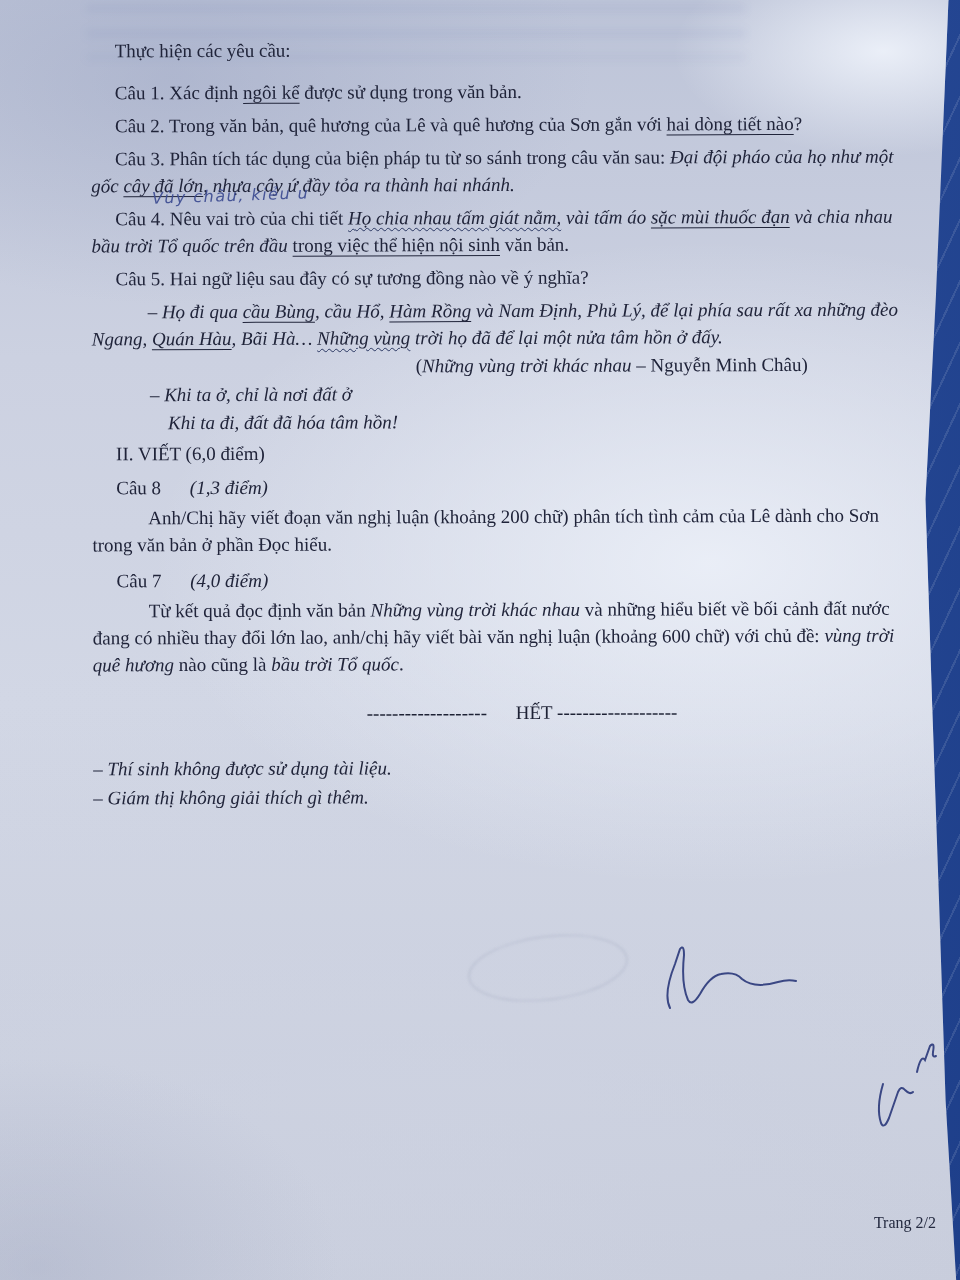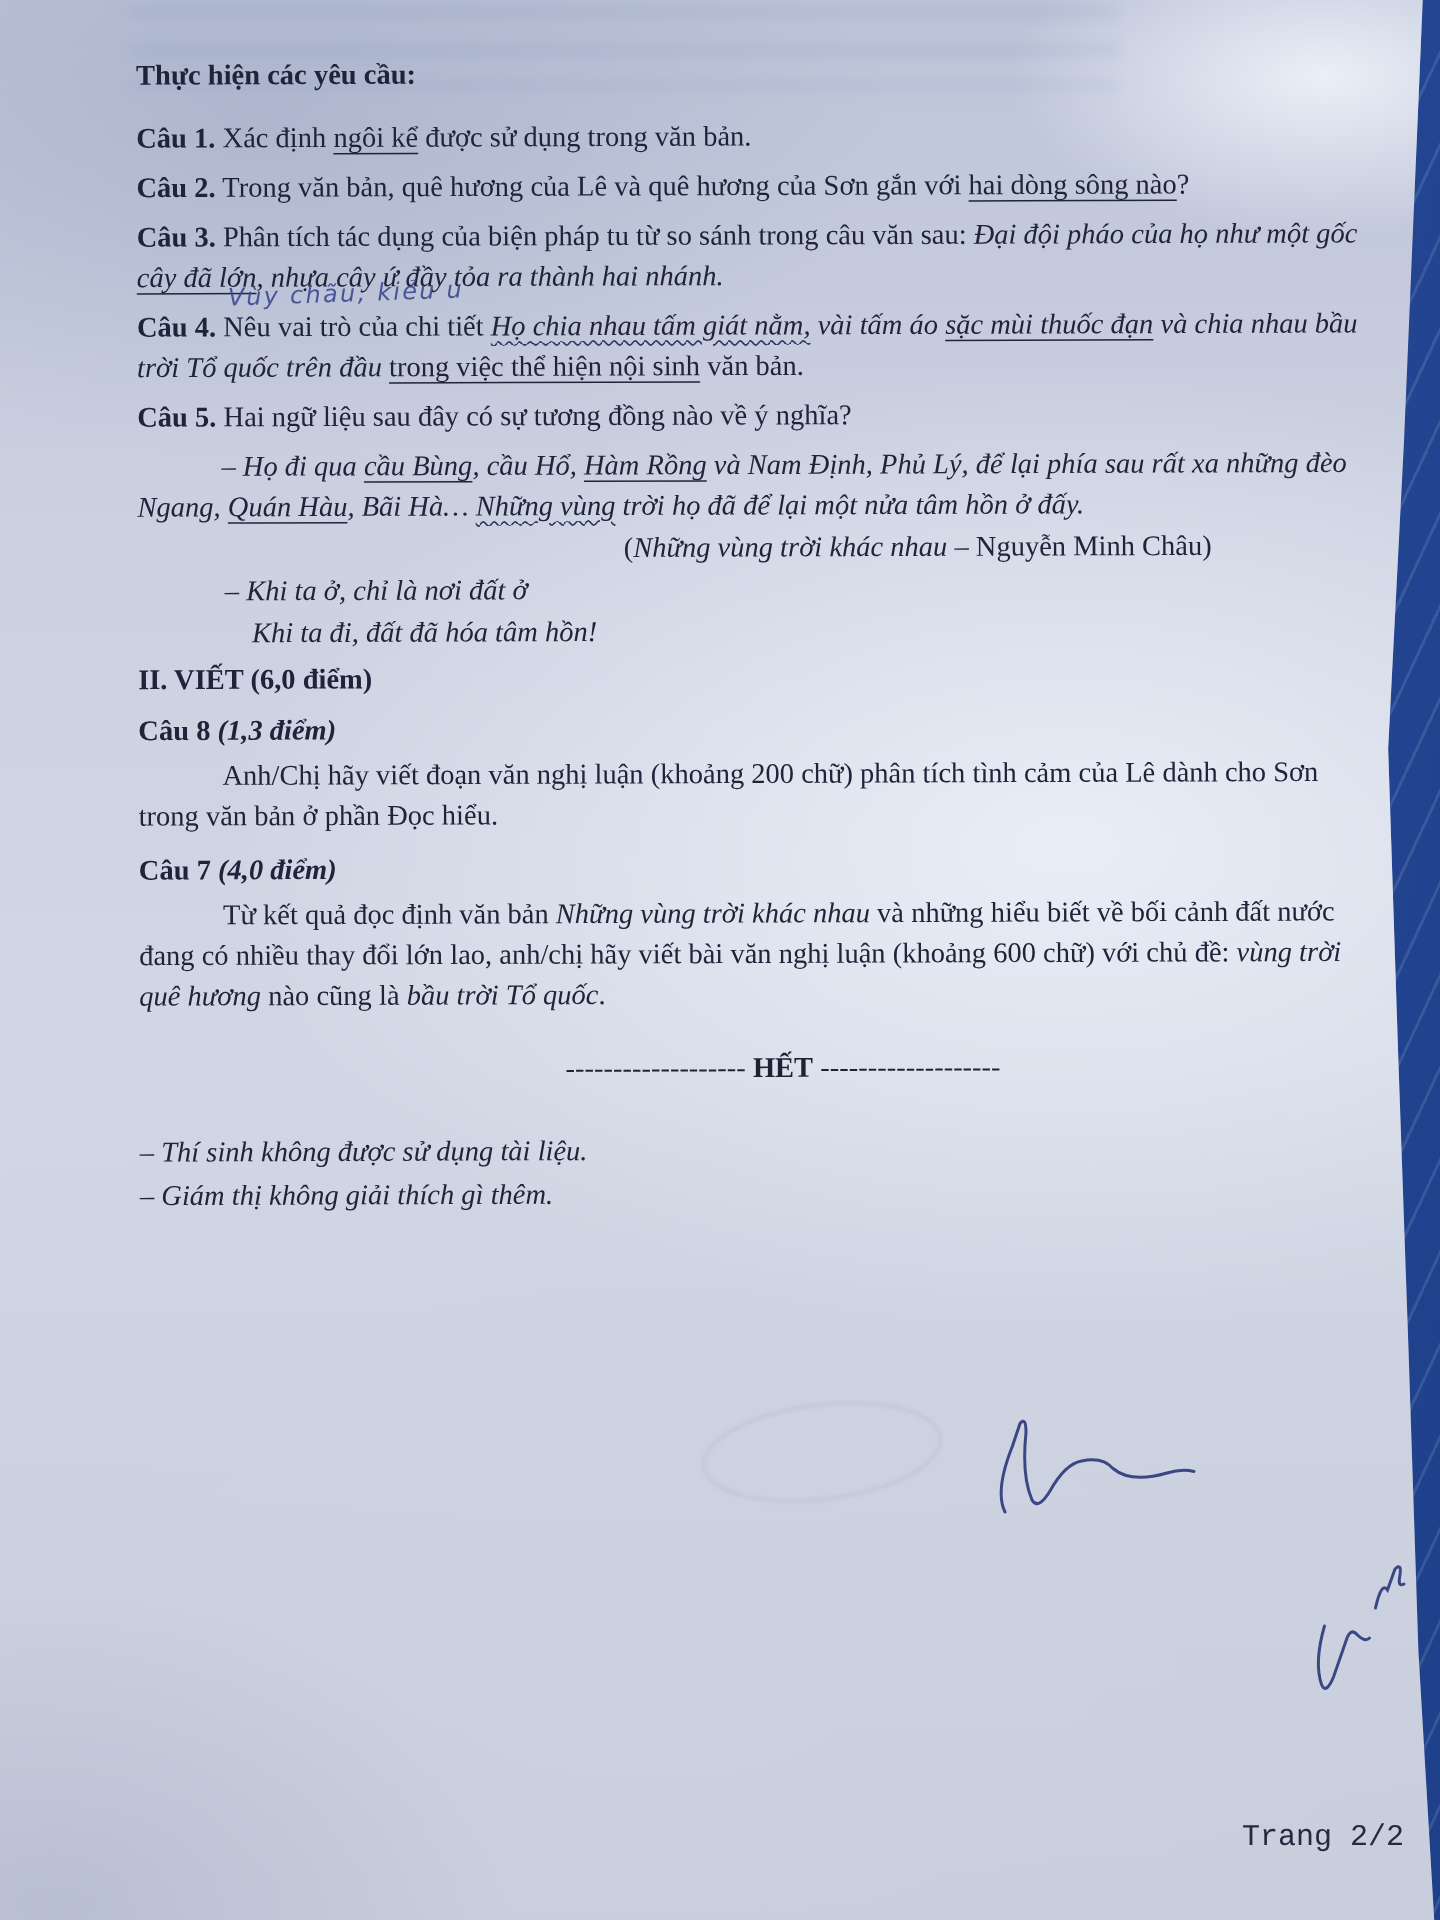--- a/index.html
+++ b/index.html
@@ -36,21 +36,21 @@
     position:absolute;left:468px;top:936px;width:158px;height:62px;
     border:1.5px solid rgba(108,118,148,.32);border-radius:50%;
     transform:rotate(-7deg);filter:blur(1.5px);
   }
   .doc{
     position:absolute;left:92px;top:36px;width:814px;
     color:#20243a;font-size:19px;line-height:27px;
     text-rendering:optimizeLegibility;
     transform:rotate(-0.2deg);
   }
-  .doc .b{font-weight:bold;}
+  .doc .b{font-weight:normal;margin-left:24px;}
   .doc .i{font-style:italic;}
   .doc .u-hand{
     text-decoration-line:underline;text-decoration-style:solid;
     text-decoration-thickness:1.6px;text-underline-offset:4px;
     text-decoration-color:#2a3761;
     text-decoration:underline;
   }
   .doc .u-wavy{
     text-decoration-line:underline;text-decoration-style:wavy;
     text-decoration-thickness:1px;text-underline-offset:3px;
@@ -75,36 +75,36 @@
   .handwriting{
     position:absolute;left:152px;top:186px;
     font-family:"DejaVu Sans",sans-serif;font-style:italic;
     color:#3d4c92;font-size:16px;letter-spacing:1.5px;
     transform:rotate(-2deg);opacity:.92;white-space:nowrap;
   }
   .scribble{position:absolute;}
   .scribble path{fill:none;stroke:#3a4784;stroke-width:2;stroke-linecap:round;}
   .page-footer{
     position:absolute;right:24px;top:1214px;
-    font-size:20px;color:#242a40;font-family:Liberation Mono, monospace;
+    font-size:16px;color:#242a40;
   }
 </style>
 </head>
 <body>
 
 <div class="backdrop"></div>
 
 <div class="paper">
   <div class="bleed-through"></div>
   <div class="crease-oval"></div>
 
   <div class="doc">
       <div class="blk heading"><span class="b">Thực hiện các yêu cầu:</span></div>
       <div class="blk q"><span class="b">Câu 1.</span><span> Xác định </span><span class="u-hand">ngôi kể</span><span> được sử dụng trong văn bản.</span></div>
-      <div class="blk q"><span class="b">Câu 2.</span><span> Trong văn bản, quê hương của Lê và quê hương của Sơn gắn với </span><span class="u-hand">hai dòng sông nào</span><span>?</span></div>
+      <div class="blk q"><span class="b">Câu 2.</span><span> Trong văn bản, quê hương của Lê và quê hương của Sơn gắn với </span><span class="u-hand">hai dòng tiết nào</span><span>?</span></div>
       <div class="blk q"><span class="b">Câu 3.</span><span> Phân tích tác dụng của biện pháp tu từ so sánh trong câu văn sau: </span><span class="i">Đại đội pháo của họ như một gốc </span><span class="i u-hand">cây đã lớn</span><span class="i">, nhựa cây ứ đầy tỏa ra thành hai nhánh.</span></div>
       <div class="blk q"><span class="b">Câu 4.</span><span> Nêu vai trò của chi tiết </span><span class="i u-wavy">Họ chia nhau tấm giát nằm,</span><span class="i"> vài tấm áo </span><span class="i u-hand">sặc mùi thuốc đạn</span><span class="i"> và chia nhau bầu trời Tổ quốc trên đầu </span><span class="u-hand">trong việc thể hiện nội sinh</span><span> văn bản.</span></div>
       <div class="blk q"><span class="b">Câu 5.</span><span> Hai ngữ liệu sau đây có sự tương đồng nào về ý nghĩa?</span></div>
       <div class="blk quote"><span class="i">– Họ đi qua </span><span class="i u-hand">cầu Bùng</span><span class="i">, cầu Hổ, </span><span class="i u-hand">Hàm Rồng</span><span class="i"> và Nam Định, Phủ Lý, để lại phía sau rất xa những đèo Ngang, </span><span class="i u-hand">Quán Hàu</span><span class="i">, Bãi Hà… </span><span class="i u-wavy">Những vùng</span><span class="i"> trời họ đã để lại một nửa tâm hồn ở đấy.</span></div>
       <div class="blk cite cite-right"><span>(</span><span class="i">Những vùng trời khác nhau</span><span> – Nguyễn Minh Châu)</span></div>
       <div class="blk verse v1"><span class="i">– Khi ta ở, chỉ là nơi đất ở</span></div>
       <div class="blk verse v2"><span class="i">Khi ta đi, đất đã hóa tâm hồn!</span></div>
       <div class="blk sec"><span class="b">II. VIẾT (6,0 điểm)</span></div>
       <div class="blk qhead"><span class="b">Câu 8 </span><span class="b i">(1,3 điểm)</span></div>
       <div class="blk body"><span>Anh/Chị hãy viết đoạn văn nghị luận (khoảng 200 chữ) phân tích tình cảm của Lê dành cho Sơn trong văn bản ở phần Đọc hiểu.</span></div>

